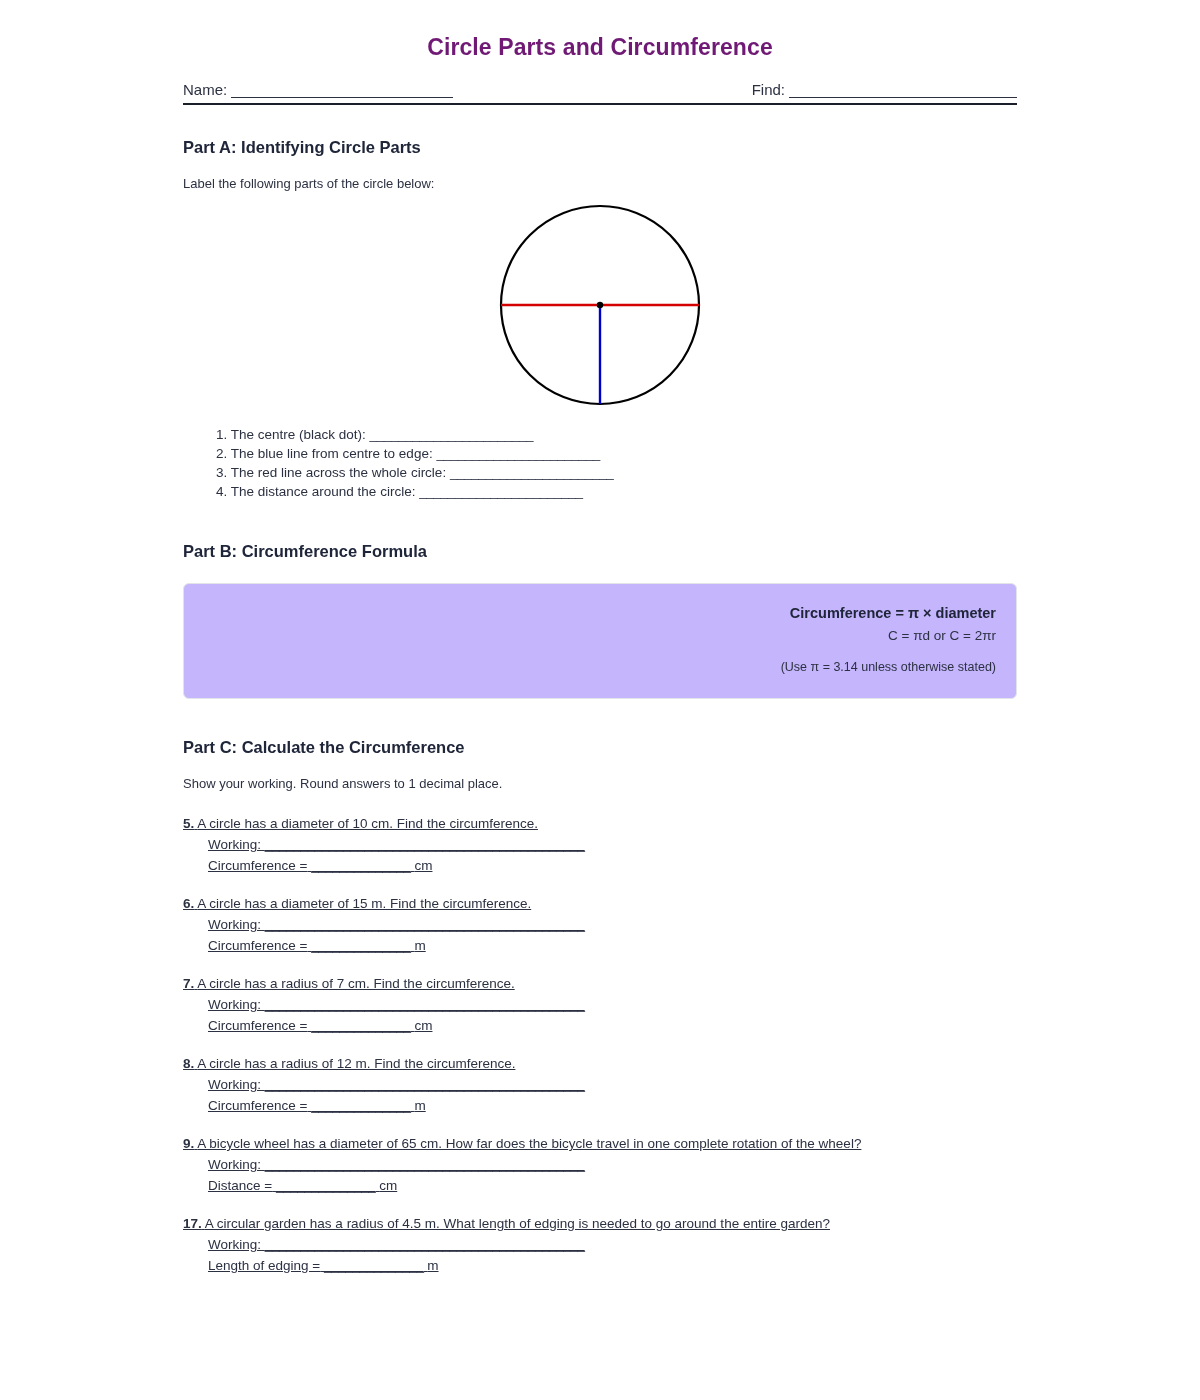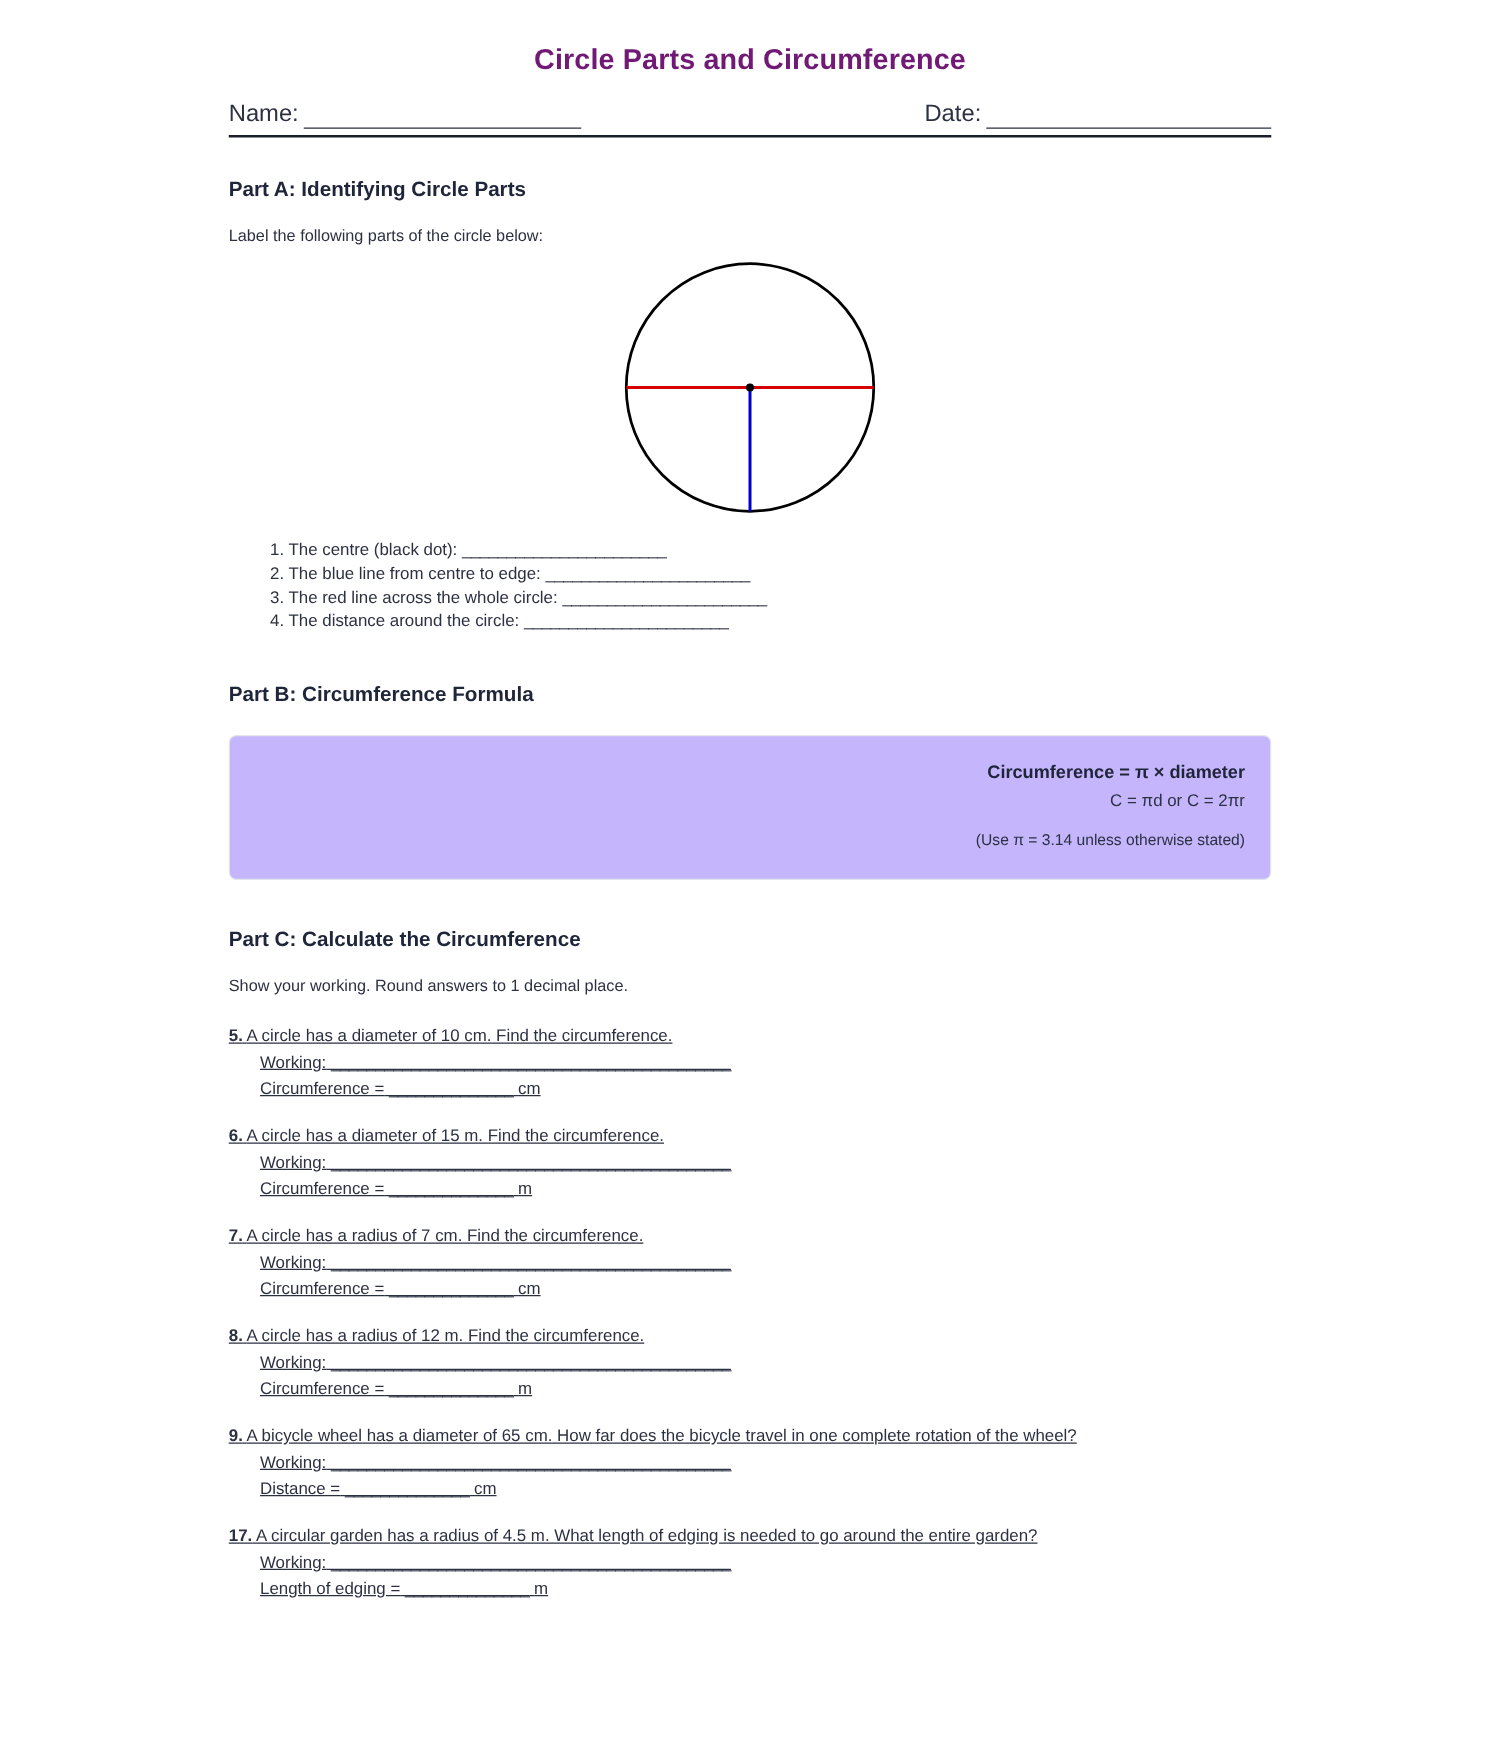--- a/index.html
+++ b/index.html
@@ -30,21 +30,21 @@
     margin: 0;
     padding-top: 34px;
     letter-spacing: 0.1px;
   }
 
   
   .namedate {
     display: flex;
     justify-content: space-between;
     align-items: flex-end;
-    font-size: 19px;
+    font-size: 15px;
     margin-top: 20px;
   }
   .nd-field { display: flex; align-items: flex-end; white-space: nowrap; }
   .nd-label { padding-right: 4px; }
   .nd-rule {
     display: inline-block;
     border-bottom: 1px solid #2c3142;
     height: 12px;
   }
   .nd-rule.name { width: 222px; }
@@ -147,21 +147,21 @@
 <div class="page">
 
   <h1 class="doc-title">Circle Parts and Circumference</h1>
 
   <div class="namedate">
     <div class="nd-field">
       <span class="nd-label">Name:</span>
       <span class="nd-rule name"></span>
     </div>
     <div class="nd-field">
-      <span class="nd-label">Date:</span>
+      <span class="nd-label">Find:</span>
       <span class="nd-rule date"></span>
     </div>
   </div>
   <hr class="header-rule">
 
   <h2 class="section partA-h">Part A: Identifying Circle Parts</h2>
   <p class="instruction">Label the following parts of the circle below:</p>
 
   <div class="diagram-wrap">
     <svg class="diagram" width="220" height="212" viewBox="0 0 220 212">

